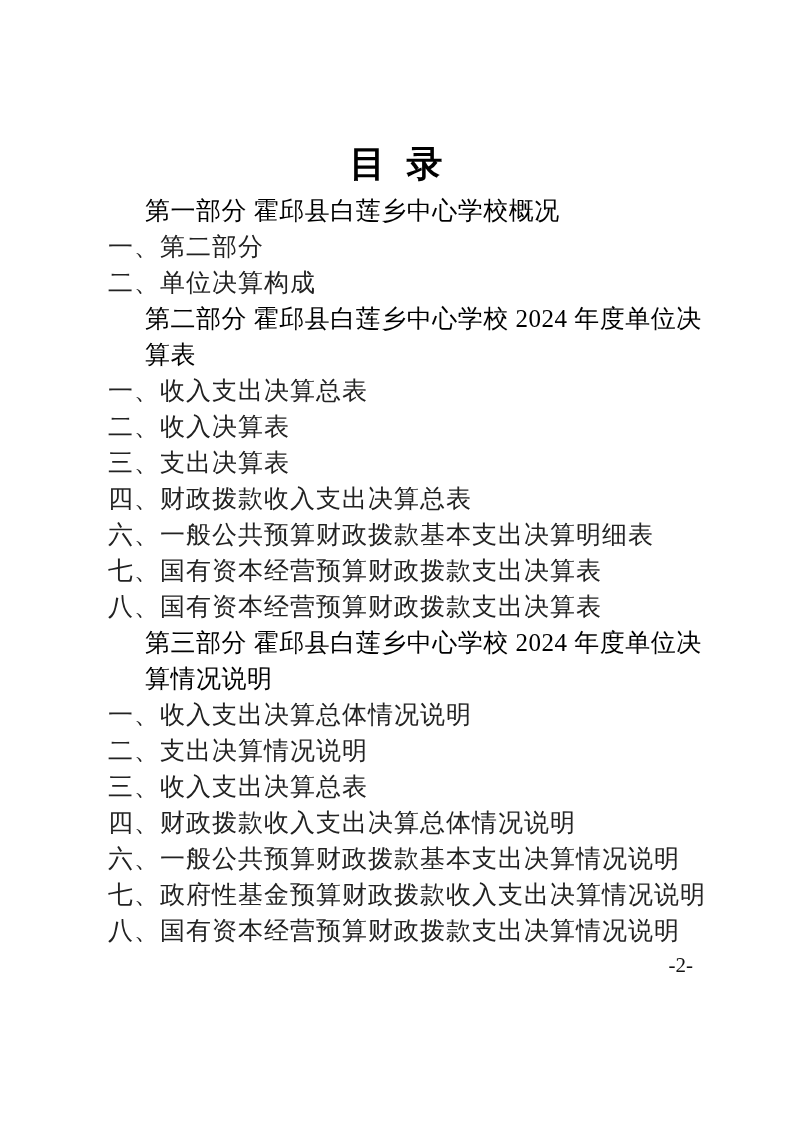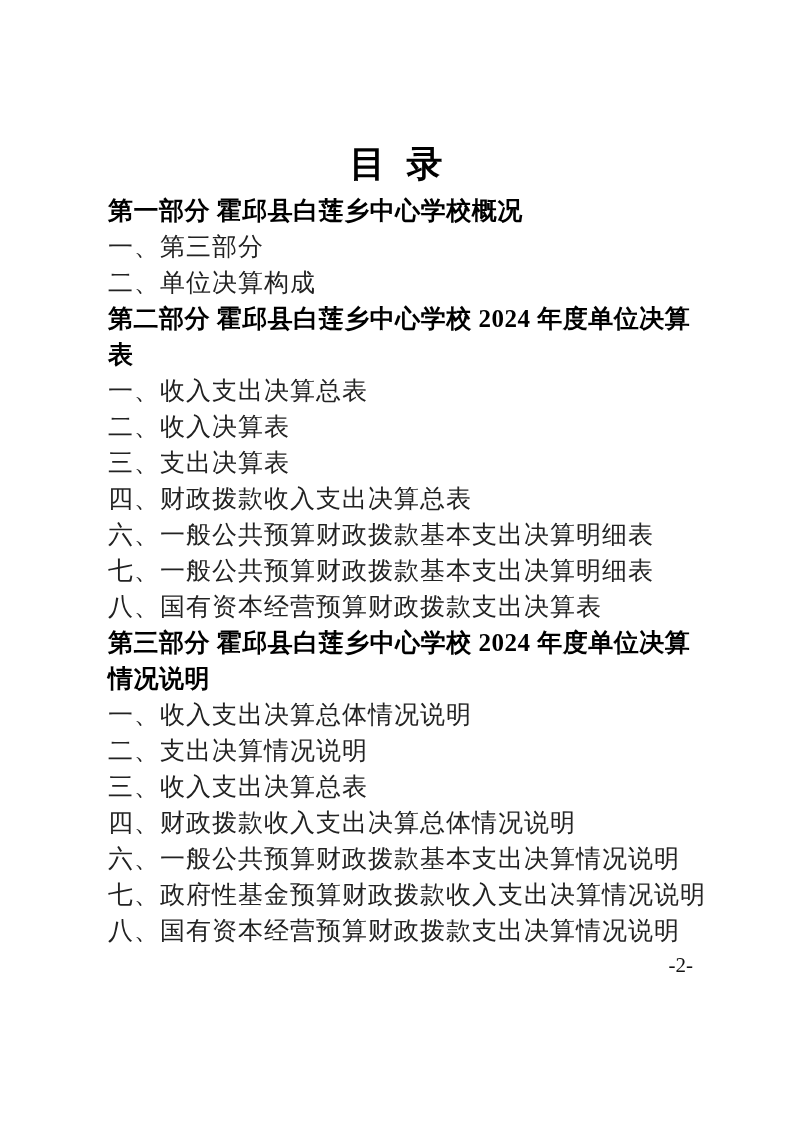--- a/index.html
+++ b/index.html
@@ -27,23 +27,24 @@
     white-space: pre;
     color: #000000;
   }
   .toc {
     margin: 6px 85px 0 108px;
     width: 600px;
   }
   .toc-heading {
     font-size: 25px;
     line-height: 36px;
-    font-weight: 700;
+    font-weight: 400;
     color: #000000;
     letter-spacing: 0.5px;
+    margin-left: 37px;
   }
   .toc-item {
     font-size: 25px;
     line-height: 36px;
     font-weight: 400;
     color: #222222;
     letter-spacing: 1px;
   }
   .page-number {
     margin: 2px 100px 0 0;
@@ -56,30 +57,30 @@
 </head>
 <body>
 
 <div class="page">
 
   <h1 class="doc-title">目  录</h1>
 
   <div class="toc">
 
     <div class="toc-heading">第一部分 霍邱县白莲乡中心学校概况</div>
-    <div class="toc-item">一、第三部分</div>
+    <div class="toc-item">一、第二部分</div>
     <div class="toc-item">二、单位决算构成</div>
 
     <div class="toc-heading">第二部分 霍邱县白莲乡中心学校 2024 年度单位决算表</div>
     <div class="toc-item">一、收入支出决算总表</div>
     <div class="toc-item">二、收入决算表</div>
     <div class="toc-item">三、支出决算表</div>
     <div class="toc-item">四、财政拨款收入支出决算总表</div>
     <div class="toc-item">六、一般公共预算财政拨款基本支出决算明细表</div>
-    <div class="toc-item">七、一般公共预算财政拨款基本支出决算明细表</div>
+    <div class="toc-item">七、国有资本经营预算财政拨款支出决算表</div>
     <div class="toc-item">八、国有资本经营预算财政拨款支出决算表</div>
 
     <div class="toc-heading">第三部分 霍邱县白莲乡中心学校 2024 年度单位决算情况说明</div>
     <div class="toc-item">一、收入支出决算总体情况说明</div>
     <div class="toc-item">二、支出决算情况说明</div>
     <div class="toc-item">三、收入支出决算总表</div>
     <div class="toc-item">四、财政拨款收入支出决算总体情况说明</div>
     <div class="toc-item">六、一般公共预算财政拨款基本支出决算情况说明</div>
     <div class="toc-item">七、政府性基金预算财政拨款收入支出决算情况说明</div>
     <div class="toc-item">八、国有资本经营预算财政拨款支出决算情况说明</div>

